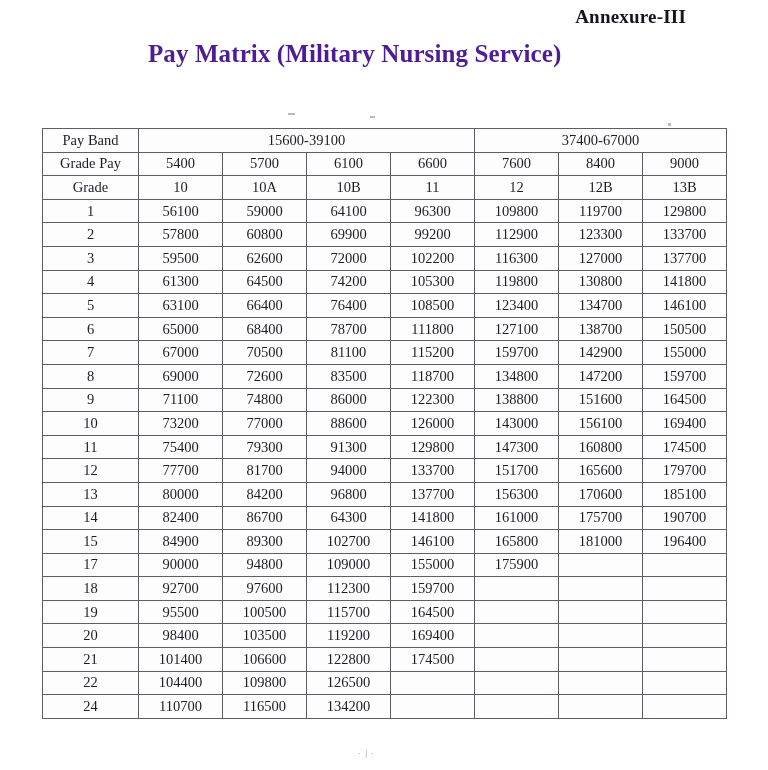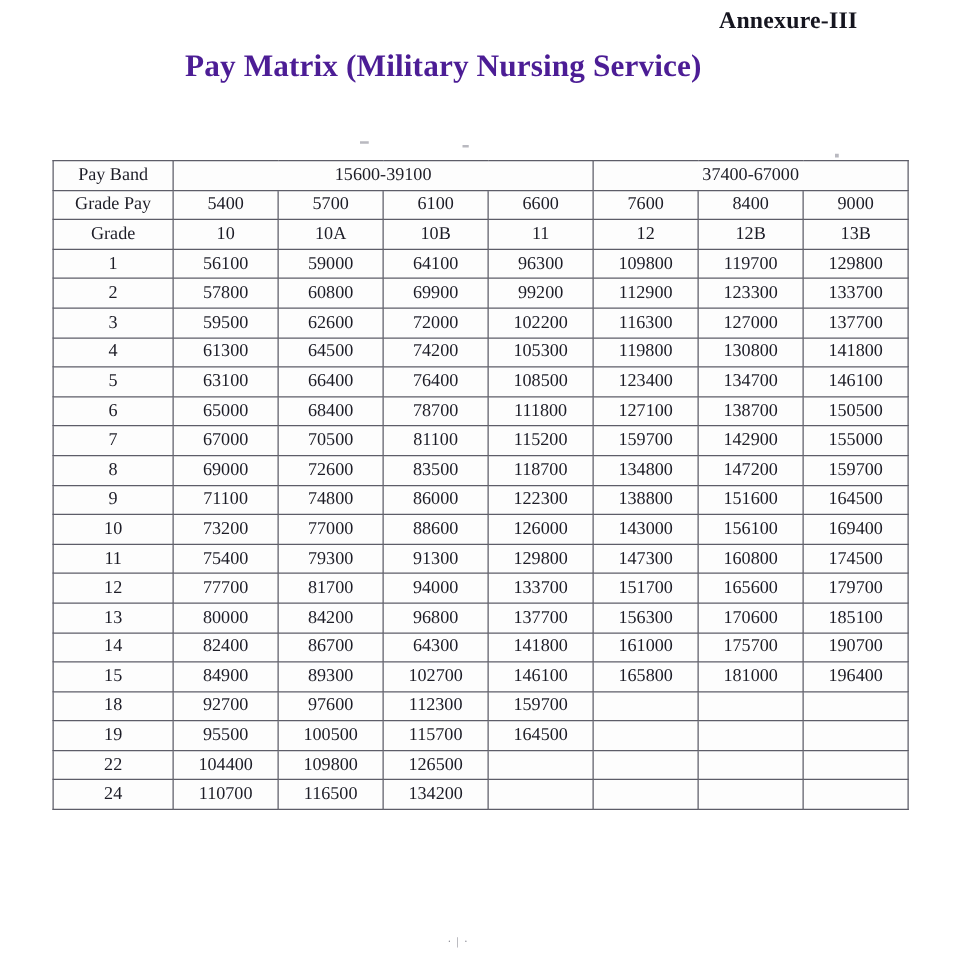--- a/index.html
+++ b/index.html
@@ -285,40 +285,70 @@
             <td class="lvl-num">15</td>
             <td class="val">84900</td>
             <td class="val">89300</td>
             <td class="val">102700</td>
             <td class="val">146100</td>
             <td class="val">165800</td>
             <td class="val">181000</td>
             <td class="val">196400</td>
           </tr>
           <tr>
+            <td class="lvl-num">17</td>
+            <td class="val">90000</td>
+            <td class="val">94800</td>
+            <td class="val">109000</td>
+            <td class="val">155000</td>
+            <td class="val">175900</td>
+            <td class="val empty"></td>
+            <td class="val empty"></td>
+          </tr>
+          <tr>
             <td class="lvl-num">18</td>
             <td class="val">92700</td>
             <td class="val">97600</td>
             <td class="val">112300</td>
             <td class="val">159700</td>
             <td class="val empty"></td>
             <td class="val empty"></td>
             <td class="val empty"></td>
           </tr>
           <tr>
             <td class="lvl-num">19</td>
             <td class="val">95500</td>
             <td class="val">100500</td>
             <td class="val">115700</td>
             <td class="val">164500</td>
             <td class="val empty"></td>
             <td class="val empty"></td>
             <td class="val empty"></td>
           </tr>
           <tr>
+            <td class="lvl-num">20</td>
+            <td class="val">98400</td>
+            <td class="val">103500</td>
+            <td class="val">119200</td>
+            <td class="val">169400</td>
+            <td class="val empty"></td>
+            <td class="val empty"></td>
+            <td class="val empty"></td>
+          </tr>
+          <tr>
+            <td class="lvl-num">21</td>
+            <td class="val">101400</td>
+            <td class="val">106600</td>
+            <td class="val">122800</td>
+            <td class="val">174500</td>
+            <td class="val empty"></td>
+            <td class="val empty"></td>
+            <td class="val empty"></td>
+          </tr>
+          <tr>
             <td class="lvl-num">22</td>
             <td class="val">104400</td>
             <td class="val">109800</td>
             <td class="val">126500</td>
             <td class="val empty"></td>
             <td class="val empty"></td>
             <td class="val empty"></td>
             <td class="val empty"></td>
           </tr>
           <tr>

